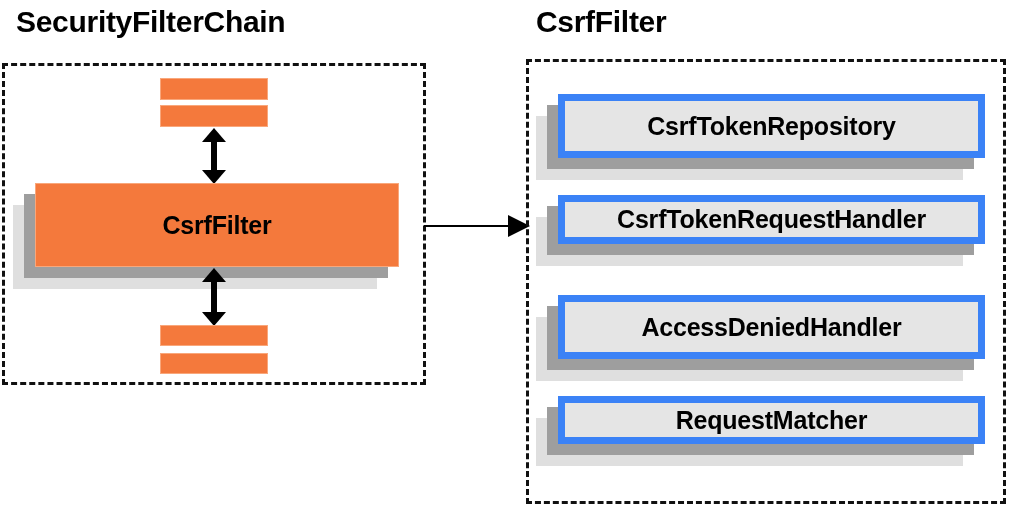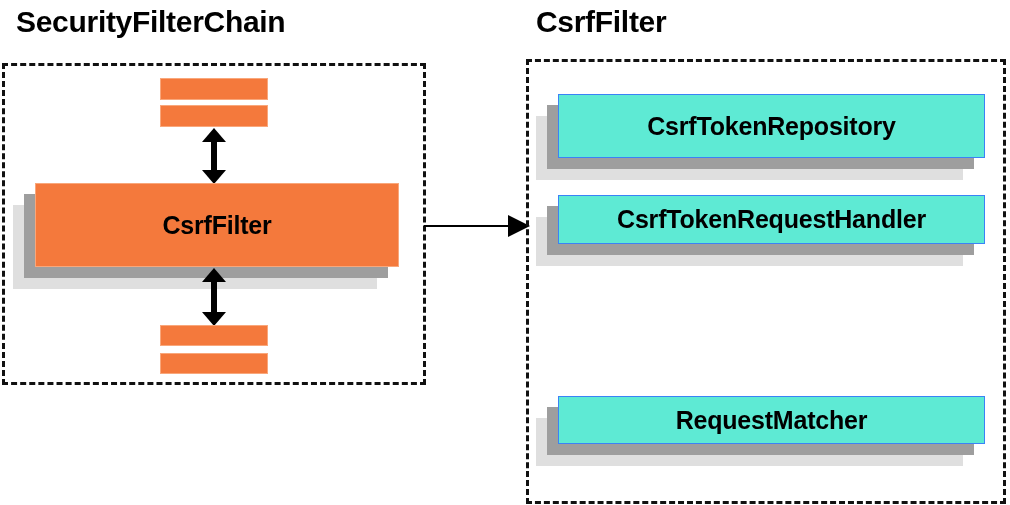--- a/index.html
+++ b/index.html
@@ -78,22 +78,22 @@
     line-height: 1;
   }
 
   
   .node.orange .face {
     background: #f4793c;
     border: 1px solid #f9a77b;
   }
   
   .node.blue .face {
-    background: #5eead4;
-    border: 1px solid #3b82f6;
+    background: #e5e5e5;
+    border: 7px solid #3b82f6;
   }
 
   
   .bar {
     position: absolute;
     background: #f4793c;
     border: 1px solid #f9a77b;
     box-sizing: border-box;
   }
 
@@ -198,20 +198,27 @@
   </div>
 
   <div class="node blue" style="left:558px; top:195px; width:427px; height:49px;">
     <div class="shadow-far"></div>
     <div class="shadow-near"></div>
     <div class="face">
       <span class="label">CsrfTokenRequestHandler</span>
     </div>
   </div>
 
+  <div class="node blue" style="left:558px; top:295px; width:427px; height:64px;">
+    <div class="shadow-far"></div>
+    <div class="shadow-near"></div>
+    <div class="face">
+      <span class="label">AccessDeniedHandler</span>
+    </div>
+  </div>
 
   <div class="node blue" style="left:558px; top:396px; width:427px; height:48px;border-radius:16px;">
     <div class="shadow-far"></div>
     <div class="shadow-near"></div>
     <div class="face">
       <span class="label">RequestMatcher</span>
     </div>
   </div>
 
 </div>

